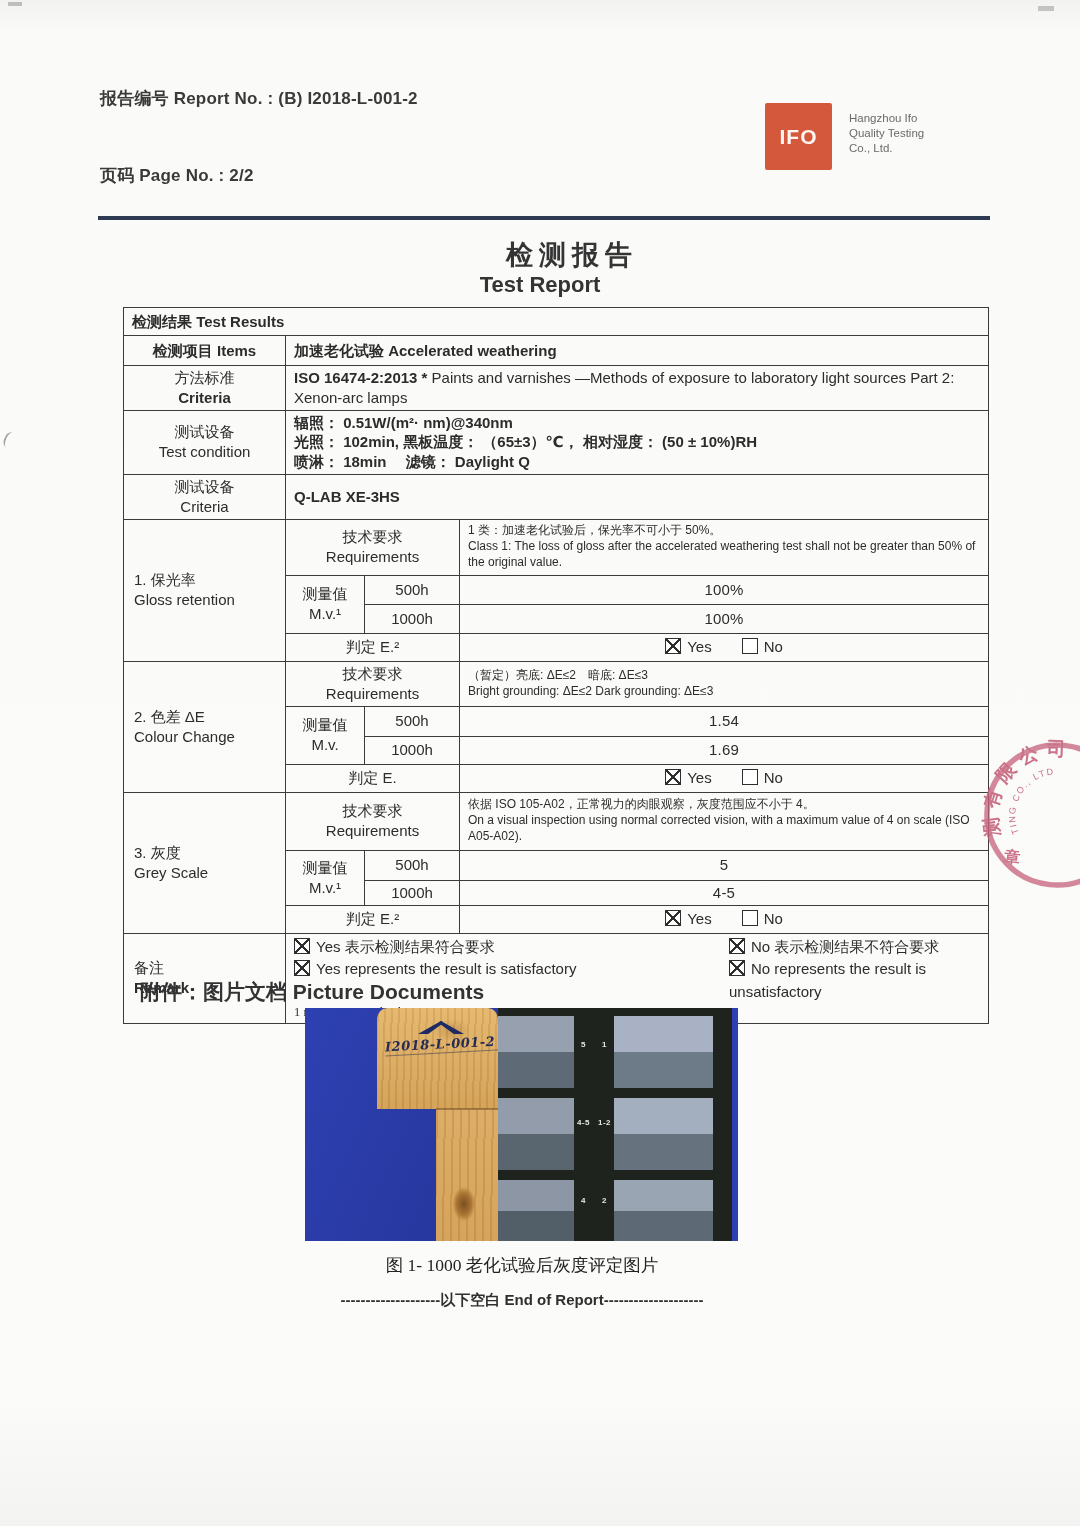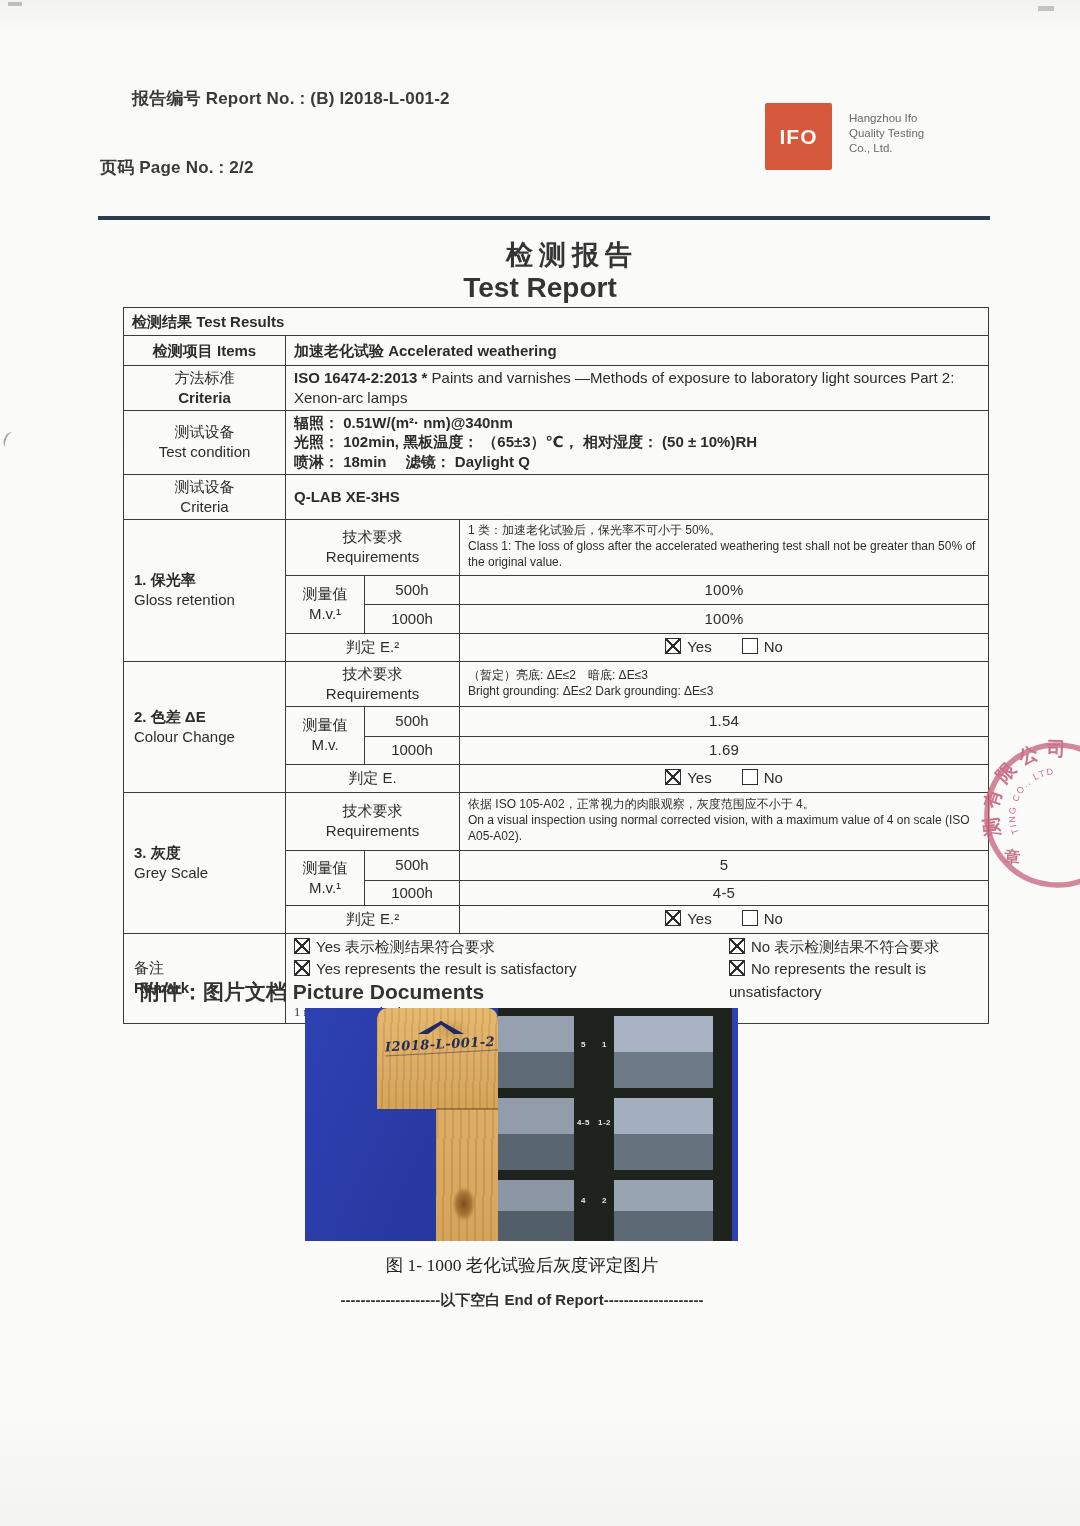--- a/index.html
+++ b/index.html
@@ -14,33 +14,33 @@
   
   .hdr-line{font-size:17px;font-weight:bold;color:#3a3a3a;letter-spacing:.2px;}
   #logo{left:765px;top:103px;width:67px;height:67px;background:#d4583b;
         display:flex;align-items:center;justify-content:center;border-radius:2px;}
   #logo span{color:#fdf6f2;font-size:21px;font-weight:bold;letter-spacing:1px;}
   #company{left:849px;top:111px;font-size:11.5px;color:#6b6b6b;line-height:1.3;}
   #rule{left:98px;top:216px;width:892px;height:4px;background:#2d3a52;}
 
   
   .title-cn{left:0;top:237px;width:1080px;text-align:center;font-size:27px;font-weight:bold;color:#343434;letter-spacing:6px;margin-left:32px;}
-  .title-en{left:0;top:272px;width:1080px;text-align:center;font-size:28px;font-weight:bold;color:#343434;}
+  .title-en{left:0;top:272px;width:1080px;text-align:center;font-size:22px;font-weight:bold;color:#343434;}
 
   
   #tbl{left:123px;top:307px;border-collapse:collapse;table-layout:fixed;width:865px;
        font-size:15px;color:#2c2c2c;}
   #tbl td{border:1px solid #3c3c3c;padding:2px 8px;vertical-align:middle;line-height:1.32;}
   #tbl .ctr{text-align:center;}
   #tbl .lblcell{text-align:center;}
   .lbl-en{font-weight:bold;}
   .reqtxt{font-size:12px;line-height:1.32;}
   .vals{letter-spacing:.2px;}
   .seclbl{padding-left:10px !important;}
-  .seclbl .cnl{font-weight:bold;margin-top:44px;}
+  .seclbl .cnl{font-weight:normal;margin-top:44px;}
 
   
   .cb{display:inline-block;width:14px;height:14px;border:1.6px solid #2e2e2e;background:#fff;
       vertical-align:-2px;margin-right:6px;position:relative;}
   .cb.checked::before{content:"";position:absolute;inset:0;
       background:linear-gradient(45deg,transparent 44%,#2e2e2e 44% 56%,transparent 56%),
                  linear-gradient(-45deg,transparent 44%,#2e2e2e 44% 56%,transparent 56%);}
   .vgap{display:inline-block;width:30px;}
 
   .remark-flex{display:flex;justify-content:center;}
@@ -98,22 +98,22 @@
 </style>
 </head>
 <body>
 
 <div id="page">
 
   <div class="abs artifact" id="art-tl"></div>
   <div class="abs artifact" id="art-tr"></div>
   <div class="abs" id="art-pen"></div>
 
-  <div class="abs hdr-line" style="left:100px;top:87px;margin-left:32px;">报告编号 Report No. : (B) I2018-L-001-2</div>
-  <div class="abs hdr-line" style="left:100px;top:156px;">页码 Page No. : 2/2</div>
+  <div class="abs hdr-line" style="left:100px;top:87px;">报告编号 Report No. : (B) I2018-L-001-2</div>
+  <div class="abs hdr-line" style="left:100px;top:164px;">页码 Page No. : 2/2</div>
 
   <div class="abs" id="logo">
     <span>IFO</span>
   </div>
   <div class="abs pre" id="company">Hangzhou Ifo
 Quality Testing
 Co., Ltd.</div>
 
   <div class="abs" id="rule"></div>
 

